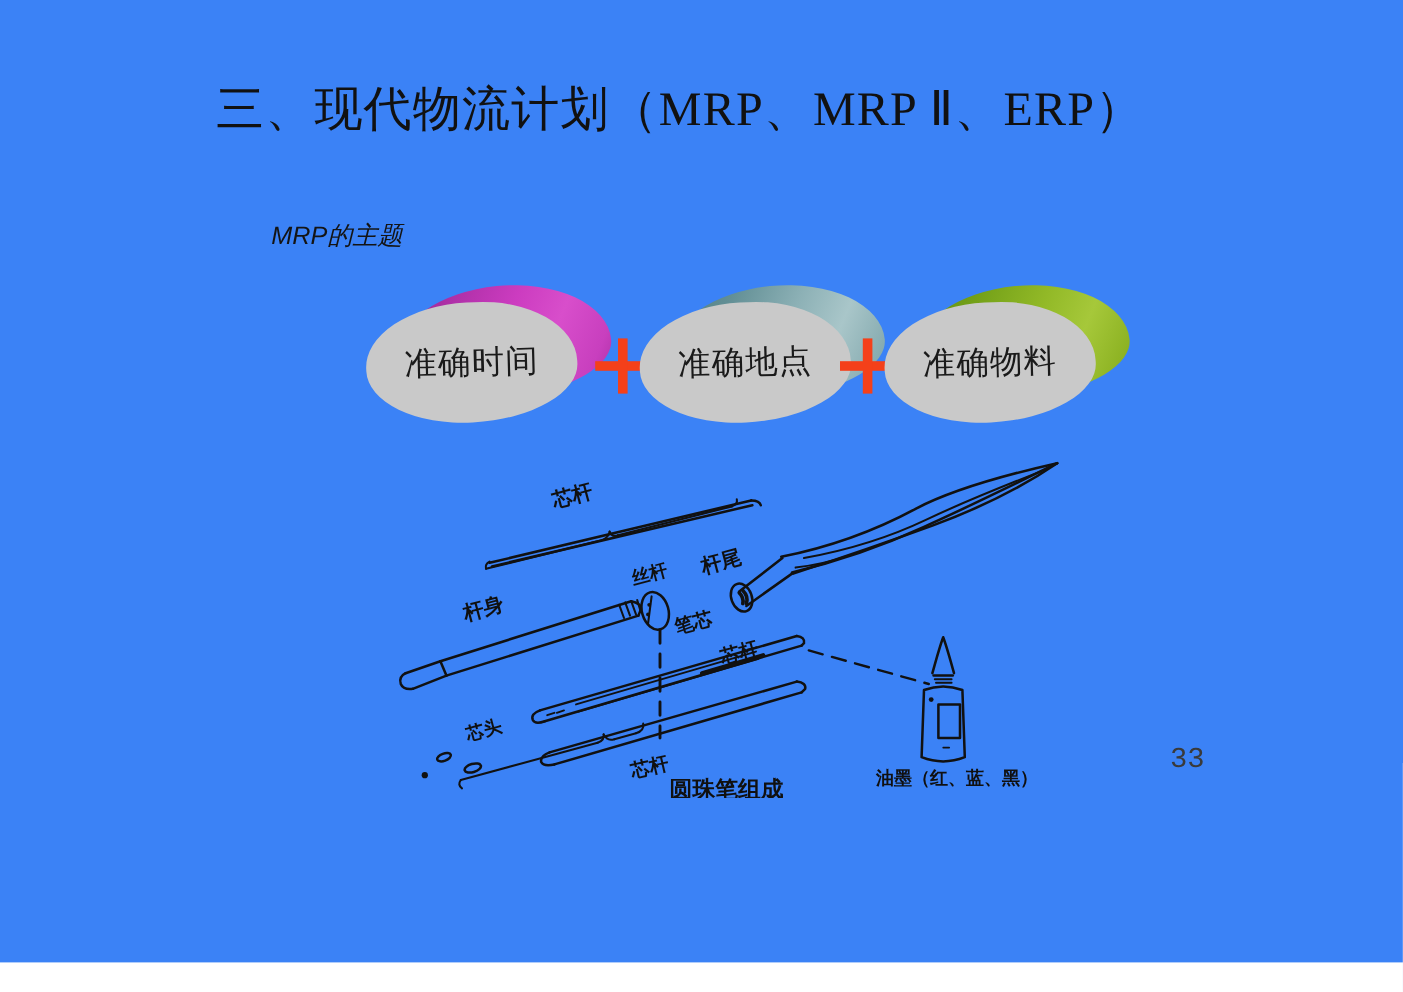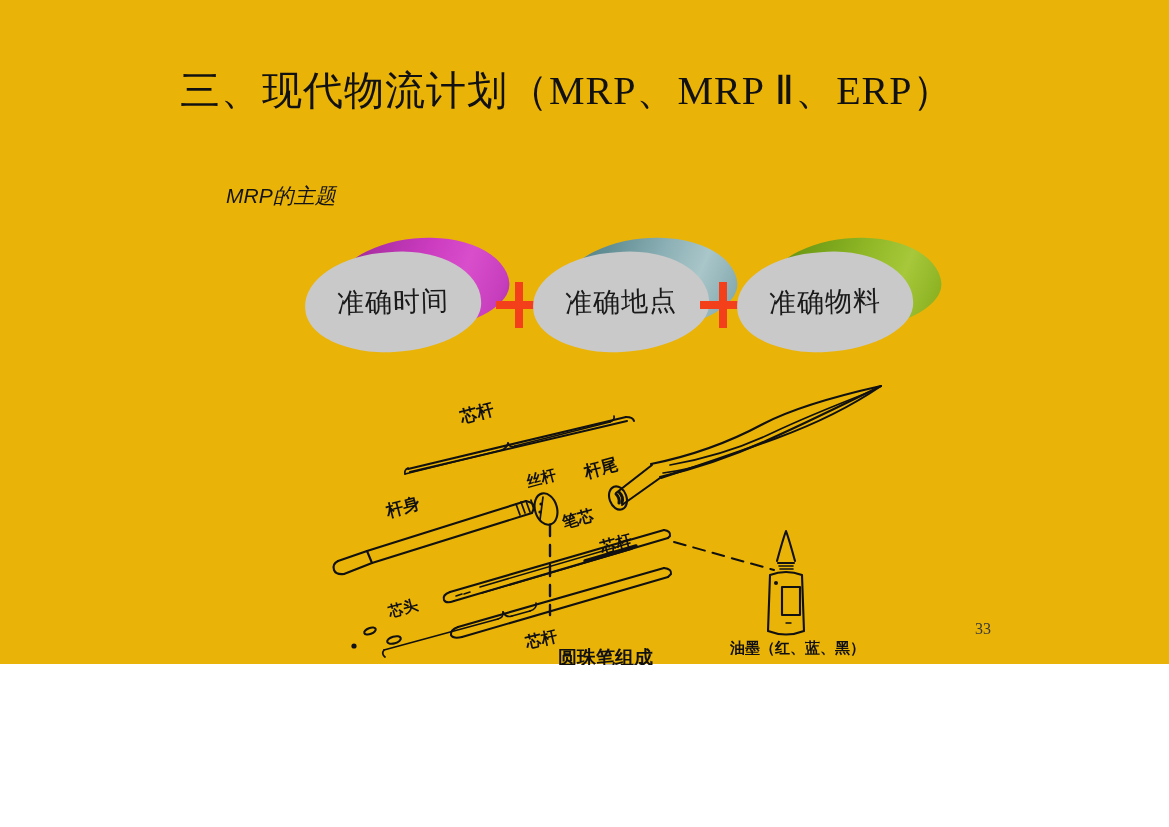--- a/index.html
+++ b/index.html
@@ -13,22 +13,22 @@
     position: relative;
     overflow: hidden;
     font-family: "Liberation Sans", sans-serif;
     color: #000;
   }
 
   .slide {
     position: absolute;
     left: 0; top: 0;
     width: 1169px;
-    height: 664px;
-    background: #eab308;
+    height: 802px;
+    background: #3b82f6;
   }
 
   
   .slide-title {
     position: absolute;
     left: 180px;
     top: 68px;
     font-family: "Liberation Serif", serif;
     font-size: 40px;
     line-height: 1.15;
@@ -153,22 +153,22 @@
     font-family: "Liberation Sans", sans-serif;
     font-weight: bold;
     fill: #101010;
   }
 
   
   .page-number {
     position: absolute;
     left: 975px;
     top: 620px;
-    font-family: Liberation Serif, serif;
-    font-size: 16px;
+    font-family: Liberation Mono, monospace;
+    font-size: 24px;
     color: #3a3a3a;
   }
 </style>
 </head>
 <body>
 
 <div class="slide">
 
   <div class="slide-title">三、现代物流计划（MRP、MRP Ⅱ、ERP）</div>
 

